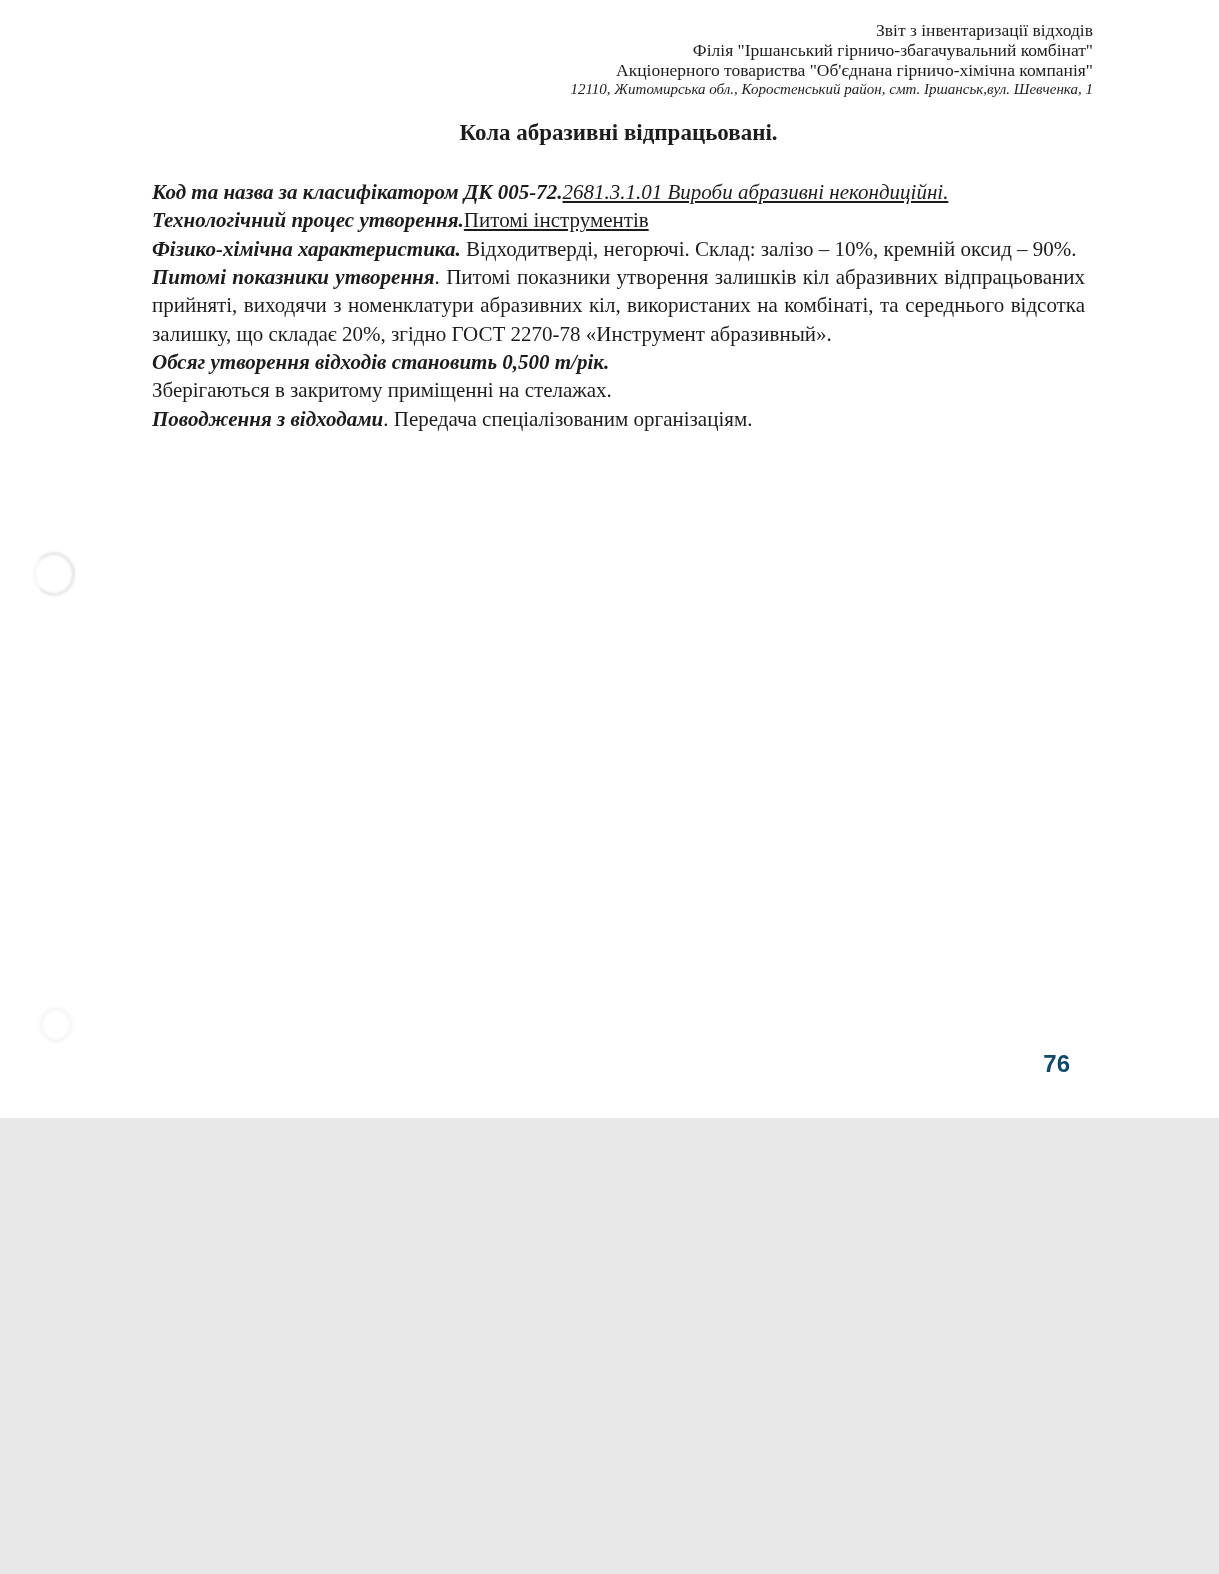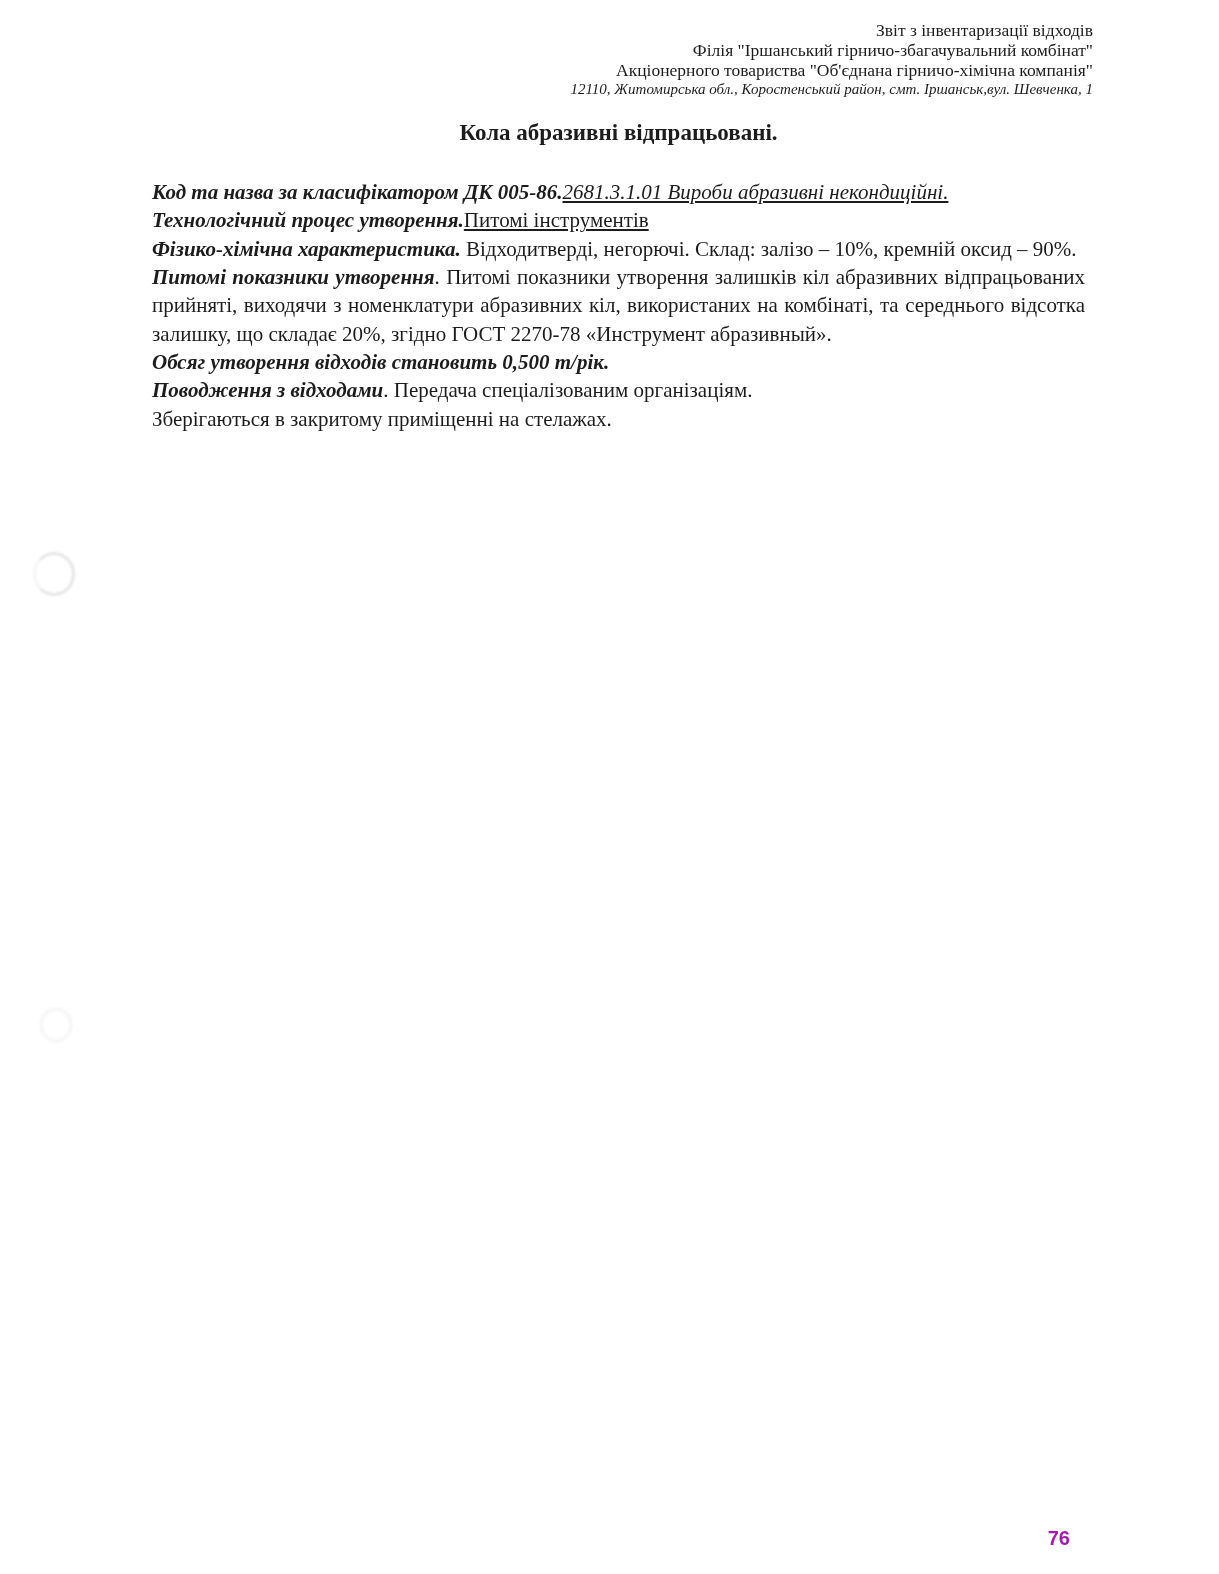--- a/index.html
+++ b/index.html
@@ -3,21 +3,21 @@
 <meta charset="utf-8">
 <style>
   html, body {
     margin: 0;
     padding: 0;
     background: #e8e8e8;
   }
   .page {
     position: relative;
     width: 1219px;
-    height: 1574px;
+    height: 1118px;
     margin: 0 auto;
     background: #ffffff;
     font-family: "Liberation Serif", "DejaVu Serif", serif;
     color: #1c1c1c;
     overflow: hidden;
   }
   .header {
     position: absolute;
     top: 20px;
     right: 126px;
@@ -73,25 +73,25 @@
   .mb-classifier { margin-bottom: 34px; }
   .mb-process    { margin-bottom: 38px; }
   .mb-physchem   { margin-bottom: 16px; }
   .mb-specific   { margin-bottom: 22px; }
   .mb-volume     { margin-bottom: 34px; }
   .mb-place      { margin-bottom: 30px; }
   .mb-storage    { margin-bottom: 32px; }
   .page-number {
     position: absolute;
     right: 149px;
-    bottom: 24px;
+    bottom: 40px;
     font-family: "Liberation Sans", sans-serif;
     font-weight: bold;
-    font-size: 20px;
-    color: #a21caf;
+    font-size: 24px;
+    color: #0c4a6e;
   }
   .scan-artifact {
     position: absolute;
     border-radius: 50%;
     pointer-events: none;
   }
   .artifact-1 {
     left: 33px;
     top: 552px;
     width: 36px;
@@ -121,32 +121,32 @@
     <div class="header-line">Звіт з інвентаризації відходів</div>
     <div class="header-line">Філія "Іршанський гірничо-збагачувальний комбінат"</div>
     <div class="header-line">Акціонерного товариства "Об'єднана гірничо-хімічна компанія"</div>
     <div class="header-line small">12110, Житомирська обл., Коростенський район, смт. Іршанськ,вул. Шевченка, 1</div>
   </div>
 
   <div class="content">
 
     <h1 class="doc-title">Кола абразивні відпрацьовані.</h1>
 
-    <p class="doc-par mb-classifier"><span class="label-bi">Код та назва за класифікатором ДК 005-86.</span><span class="val-italic-underline">2681.3.1.01 Вироби абразивні некондиційні.</span></p>
+    <p class="doc-par mb-classifier"><span class="label-bi">Код та назва за класифікатором ДК 005-72.</span><span class="val-italic-underline">2681.3.1.01 Вироби абразивні некондиційні.</span></p>
 
     <p class="doc-par mb-process"><span class="label-bi">Технологічний процес утворення.</span><span class="val-underline">Питомі інструментів</span></p>
 
     <p class="doc-par justified mb-physchem"><span class="label-bi">Фізико-хімічна характеристика.</span><span> Відходитверді, негорючі. Склад: залізо – 10%,    кремній оксид – 90%.</span></p>
 
     <p class="doc-par justified mb-specific"><span class="label-bi">Питомі показники утворення</span><span>. Питомі показники утворення залишків кіл абразивних відпрацьованих прийняті, виходячи з номенклатури абразивних кіл, використаних на комбінаті, та середнього відсотка залишку, що складає 20%, згідно ГОСТ 2270-78 «Инструмент абразивный».</span></p>
 
     <p class="doc-par bold-italic-par mb-volume">Обсяг утворення відходів становить 0,500 т/рік.</p>
 
 
+    <p class="doc-par mb-storage">Зберігаються в закритому приміщенні на стелажах.</p>
+
     <p class="doc-par"><span class="label-bi">Поводження з відходами</span><span>. Передача спеціалізованим організаціям.</span></p>
-
-    <p class="doc-par mb-storage">Зберігаються в закритому приміщенні на стелажах.</p>
 
   </div>
 
   <div class="page-number">76</div>
 
 </div>
 
 </body></html>

